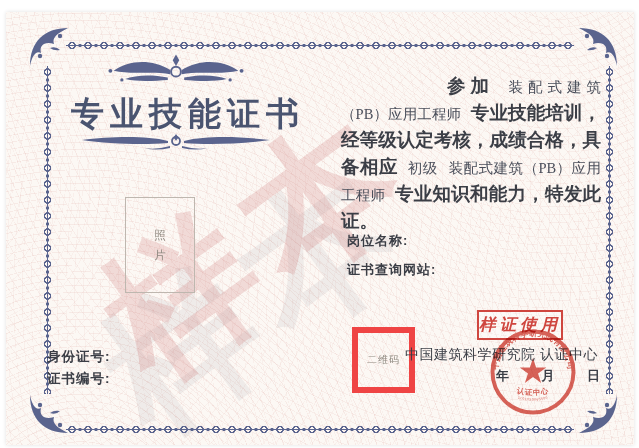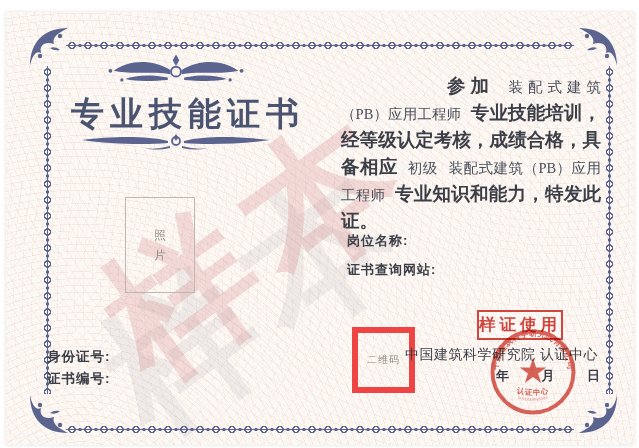--- a/index.html
+++ b/index.html
@@ -80,21 +80,21 @@
   .field-label{position:absolute;font-size:13px;font-weight:bold;color:#3b3e46;letter-spacing:1px;white-space:nowrap;}
   .lbl-position{left:347px;top:232px;}
   .lbl-website{left:347px;top:261px;}
   .lbl-id{left:47px;top:348px;font-size:13.5px;}
   .lbl-certno{left:47px;top:370px;font-size:13.5px;}
 
   
   .sample-box{
     position:absolute;left:477px;top:310px;width:82px;height:26px;
     border:2px solid #cf463f;color:#cf463f;display:flex;align-items:center;justify-content:center;
-    font-size:16.5px;font-weight:bold;letter-spacing:4px;white-space:nowrap;background:rgba(255,255,255,0.25);
+    font-size:16.5px;font-weight:bold;letter-spacing:4px;white-space:nowrap;background:rgba(255,255,255,0.25);font-style:italic;
   }
 
   .issuer{position:absolute;left:405px;top:346px;font-size:14px;font-weight:normal;color:#3b3e46;white-space:nowrap;letter-spacing:0.5px;}
   .date-row{position:absolute;left:496px;top:367px;width:104px;display:flex;justify-content:space-between;
     font-size:13px;font-weight:bold;color:#3b3e46;}
 
   
   .seal{position:absolute;left:489px;top:328px;width:88px;height:88px;opacity:0.9;mix-blend-mode:multiply;}
 
   

